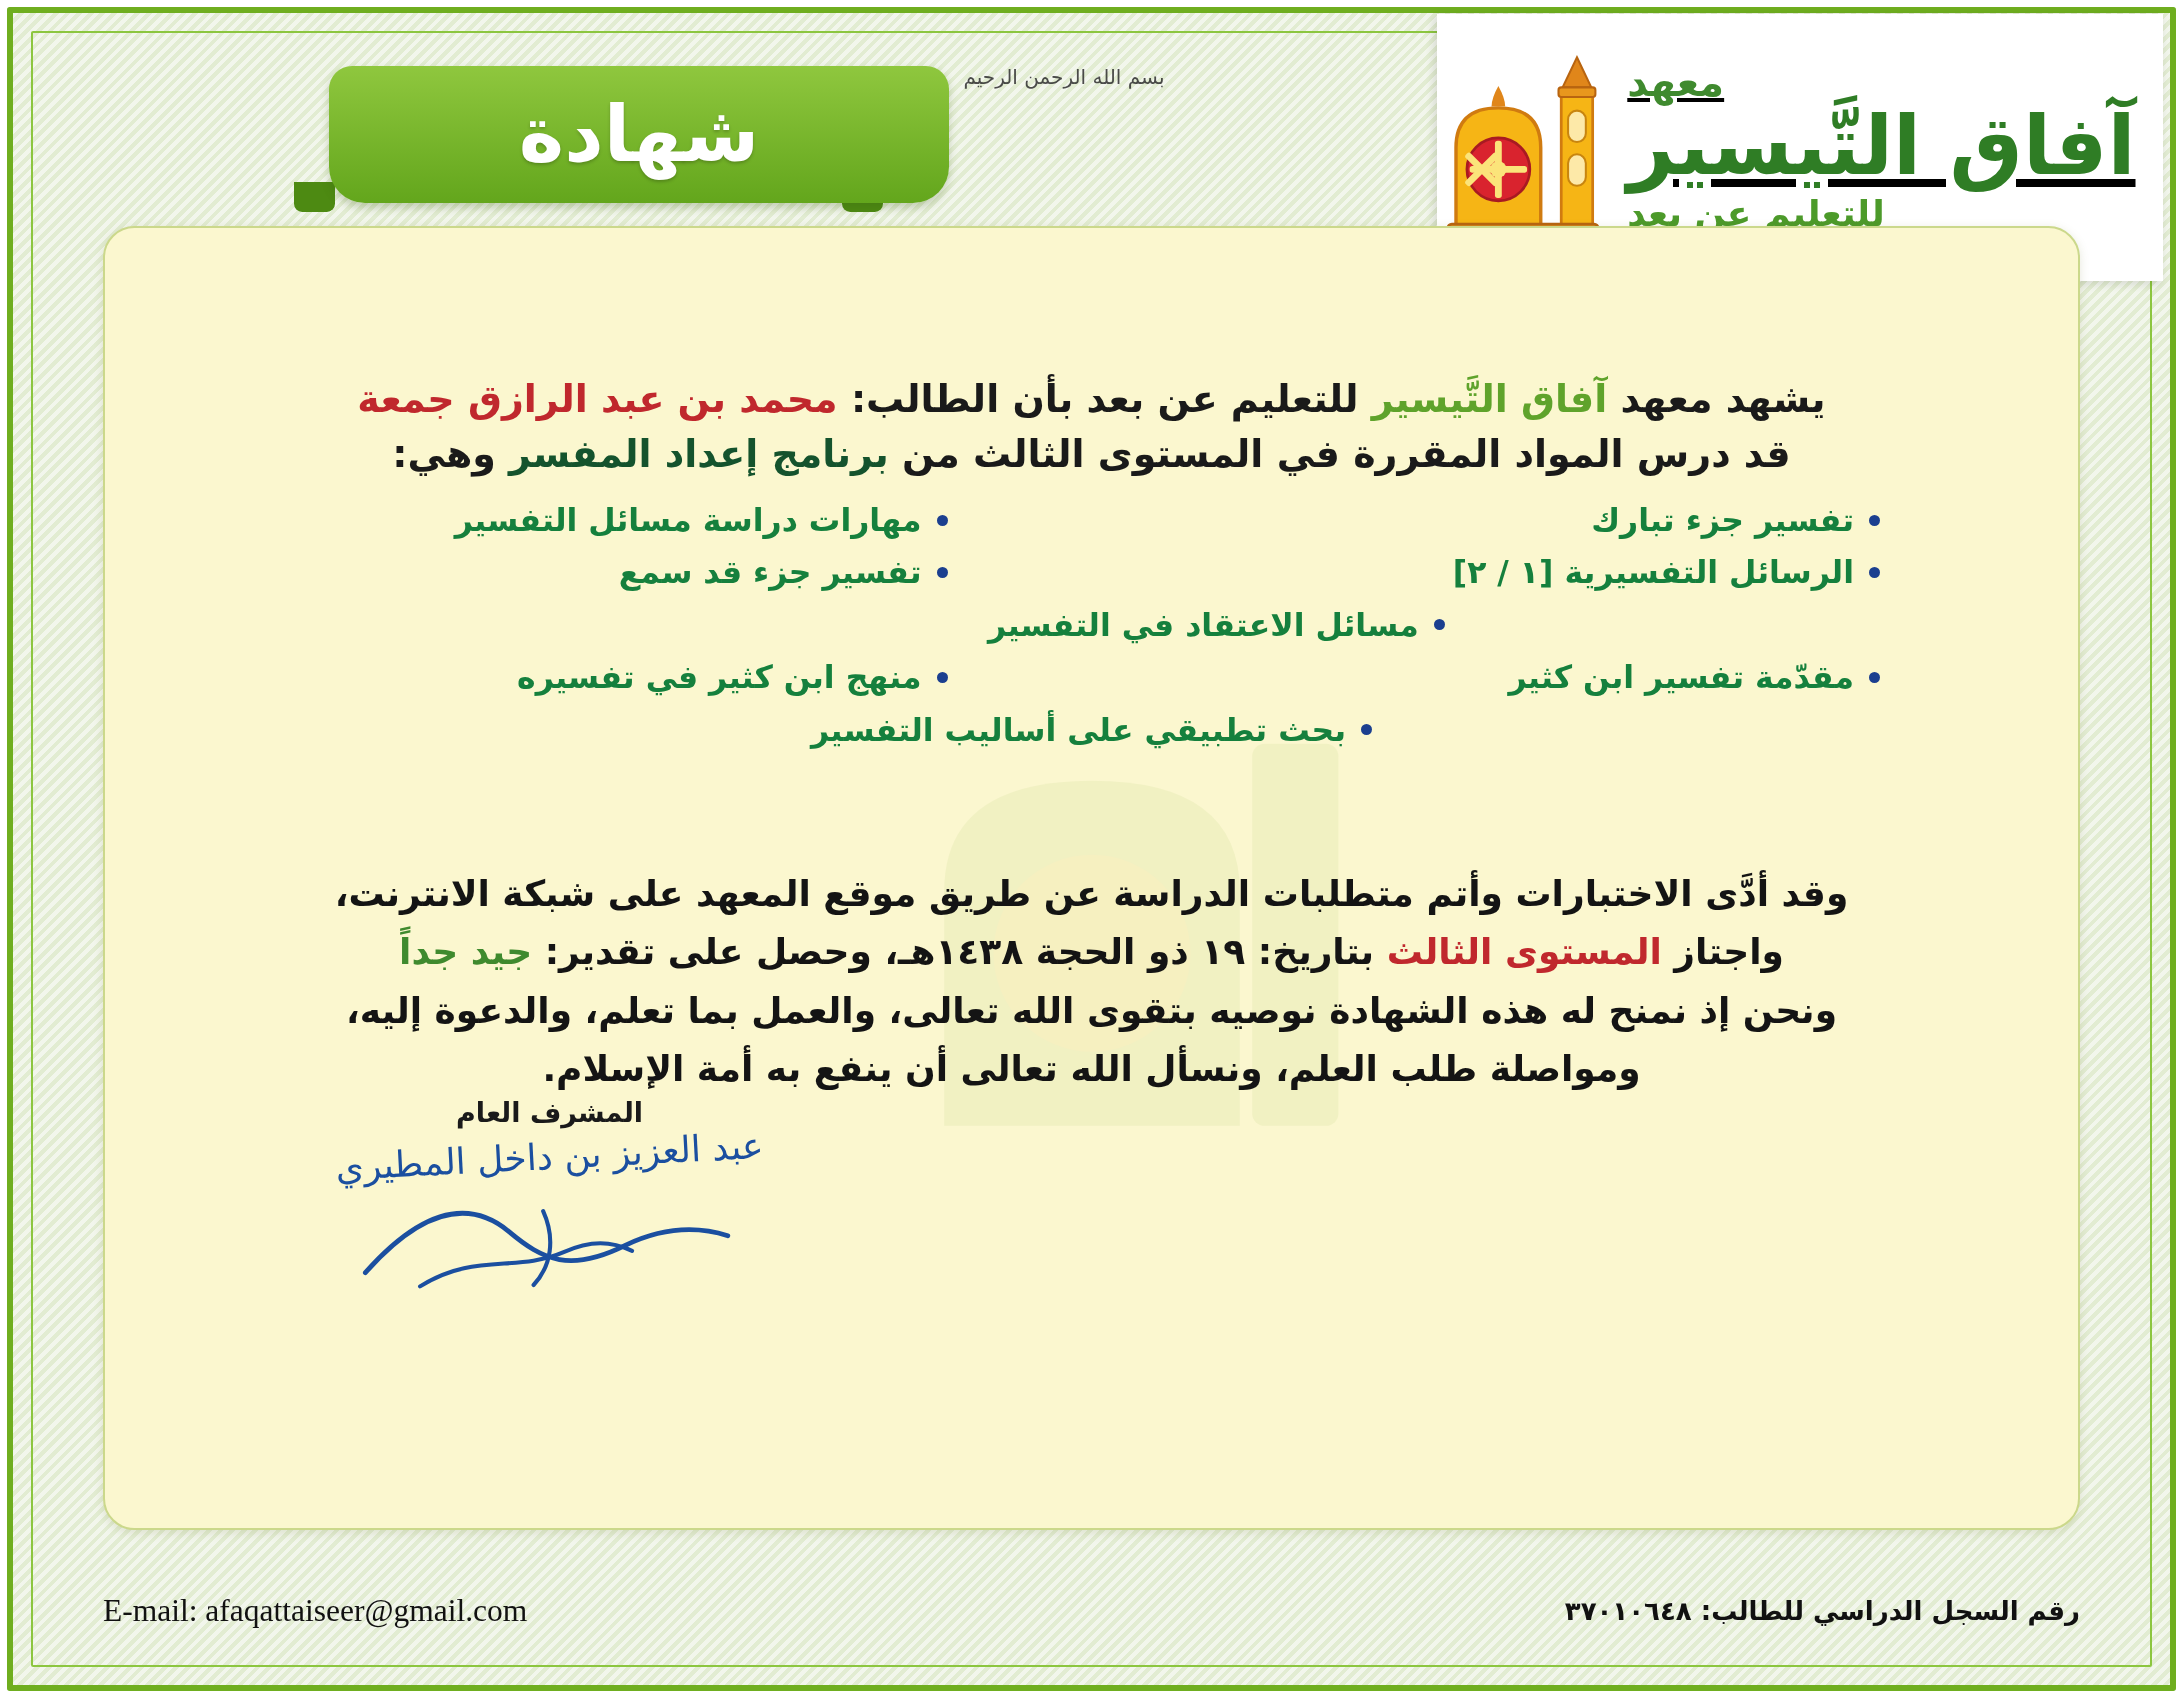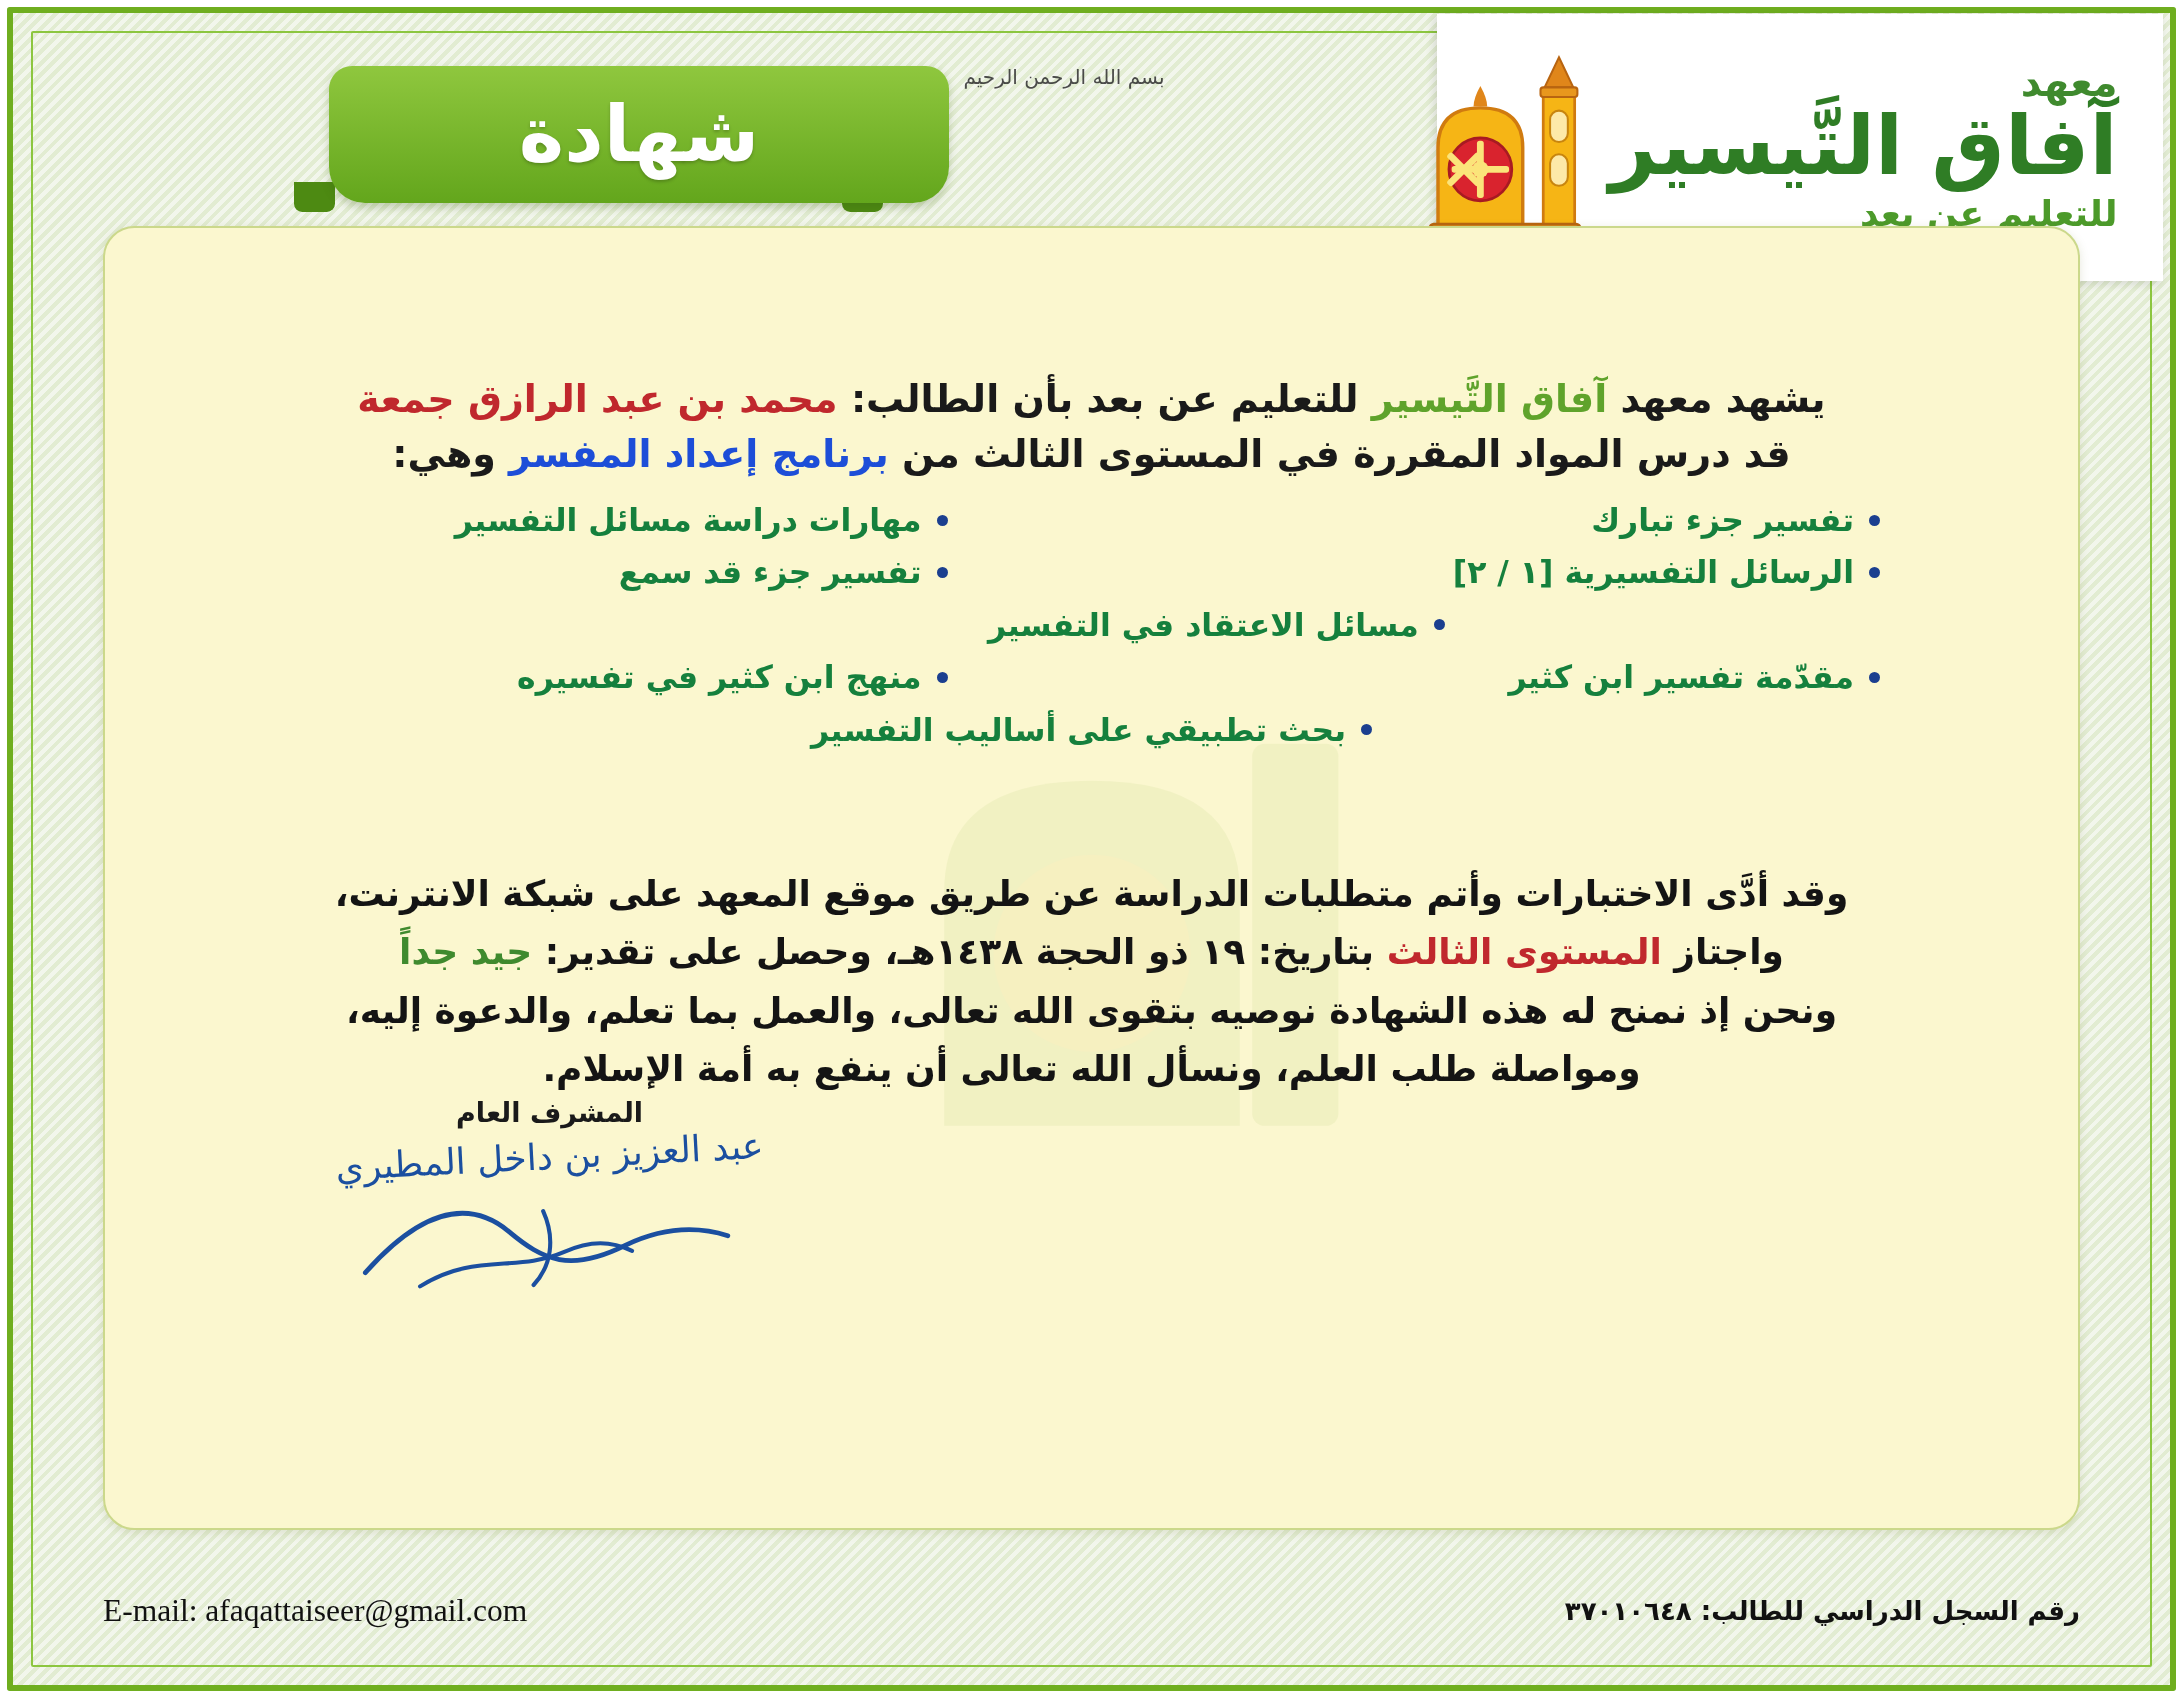--- a/index.html
+++ b/index.html
@@ -137,23 +137,23 @@
   }
   .logo-mark {
     width: 205px;
     height: 205px;
     position: relative;
     flex: none;
     margin-right: 6.8px;
   }
   .logo-text {
     flex: none;
-    text-align: right;
-    margin-right: 18px;
+    text-align: left;
     line-height: 1;
+    text-decoration: underline;
   }
   .logo-text .l1 {
     color: #3f8a2e;
     font-size: 40px;
     font-weight: bold;
     font-family: "DejaVu Sans", "Liberation Sans", sans-serif;
   }
   .logo-text .l2 {
     color: #2f7d25;
     font-size: 82px;
@@ -183,21 +183,21 @@
     font-weight: bold;
     color: #1a1a1a;
     line-height: 1.45;
     white-space: nowrap;
   }
   .inst-name {
     color: #5fa32b;
     font-weight: bold;
   }
   .student-name { color: #c0282d; }
-  .program-name { color: #1d4ed8; }
+  .program-name { color: #14532d; }
 
   
   .subjects {
     position: absolute;
     top: 274px;
     left: 116px;
     right: 116px;
   }
   .subj-row {
     display: flex;

